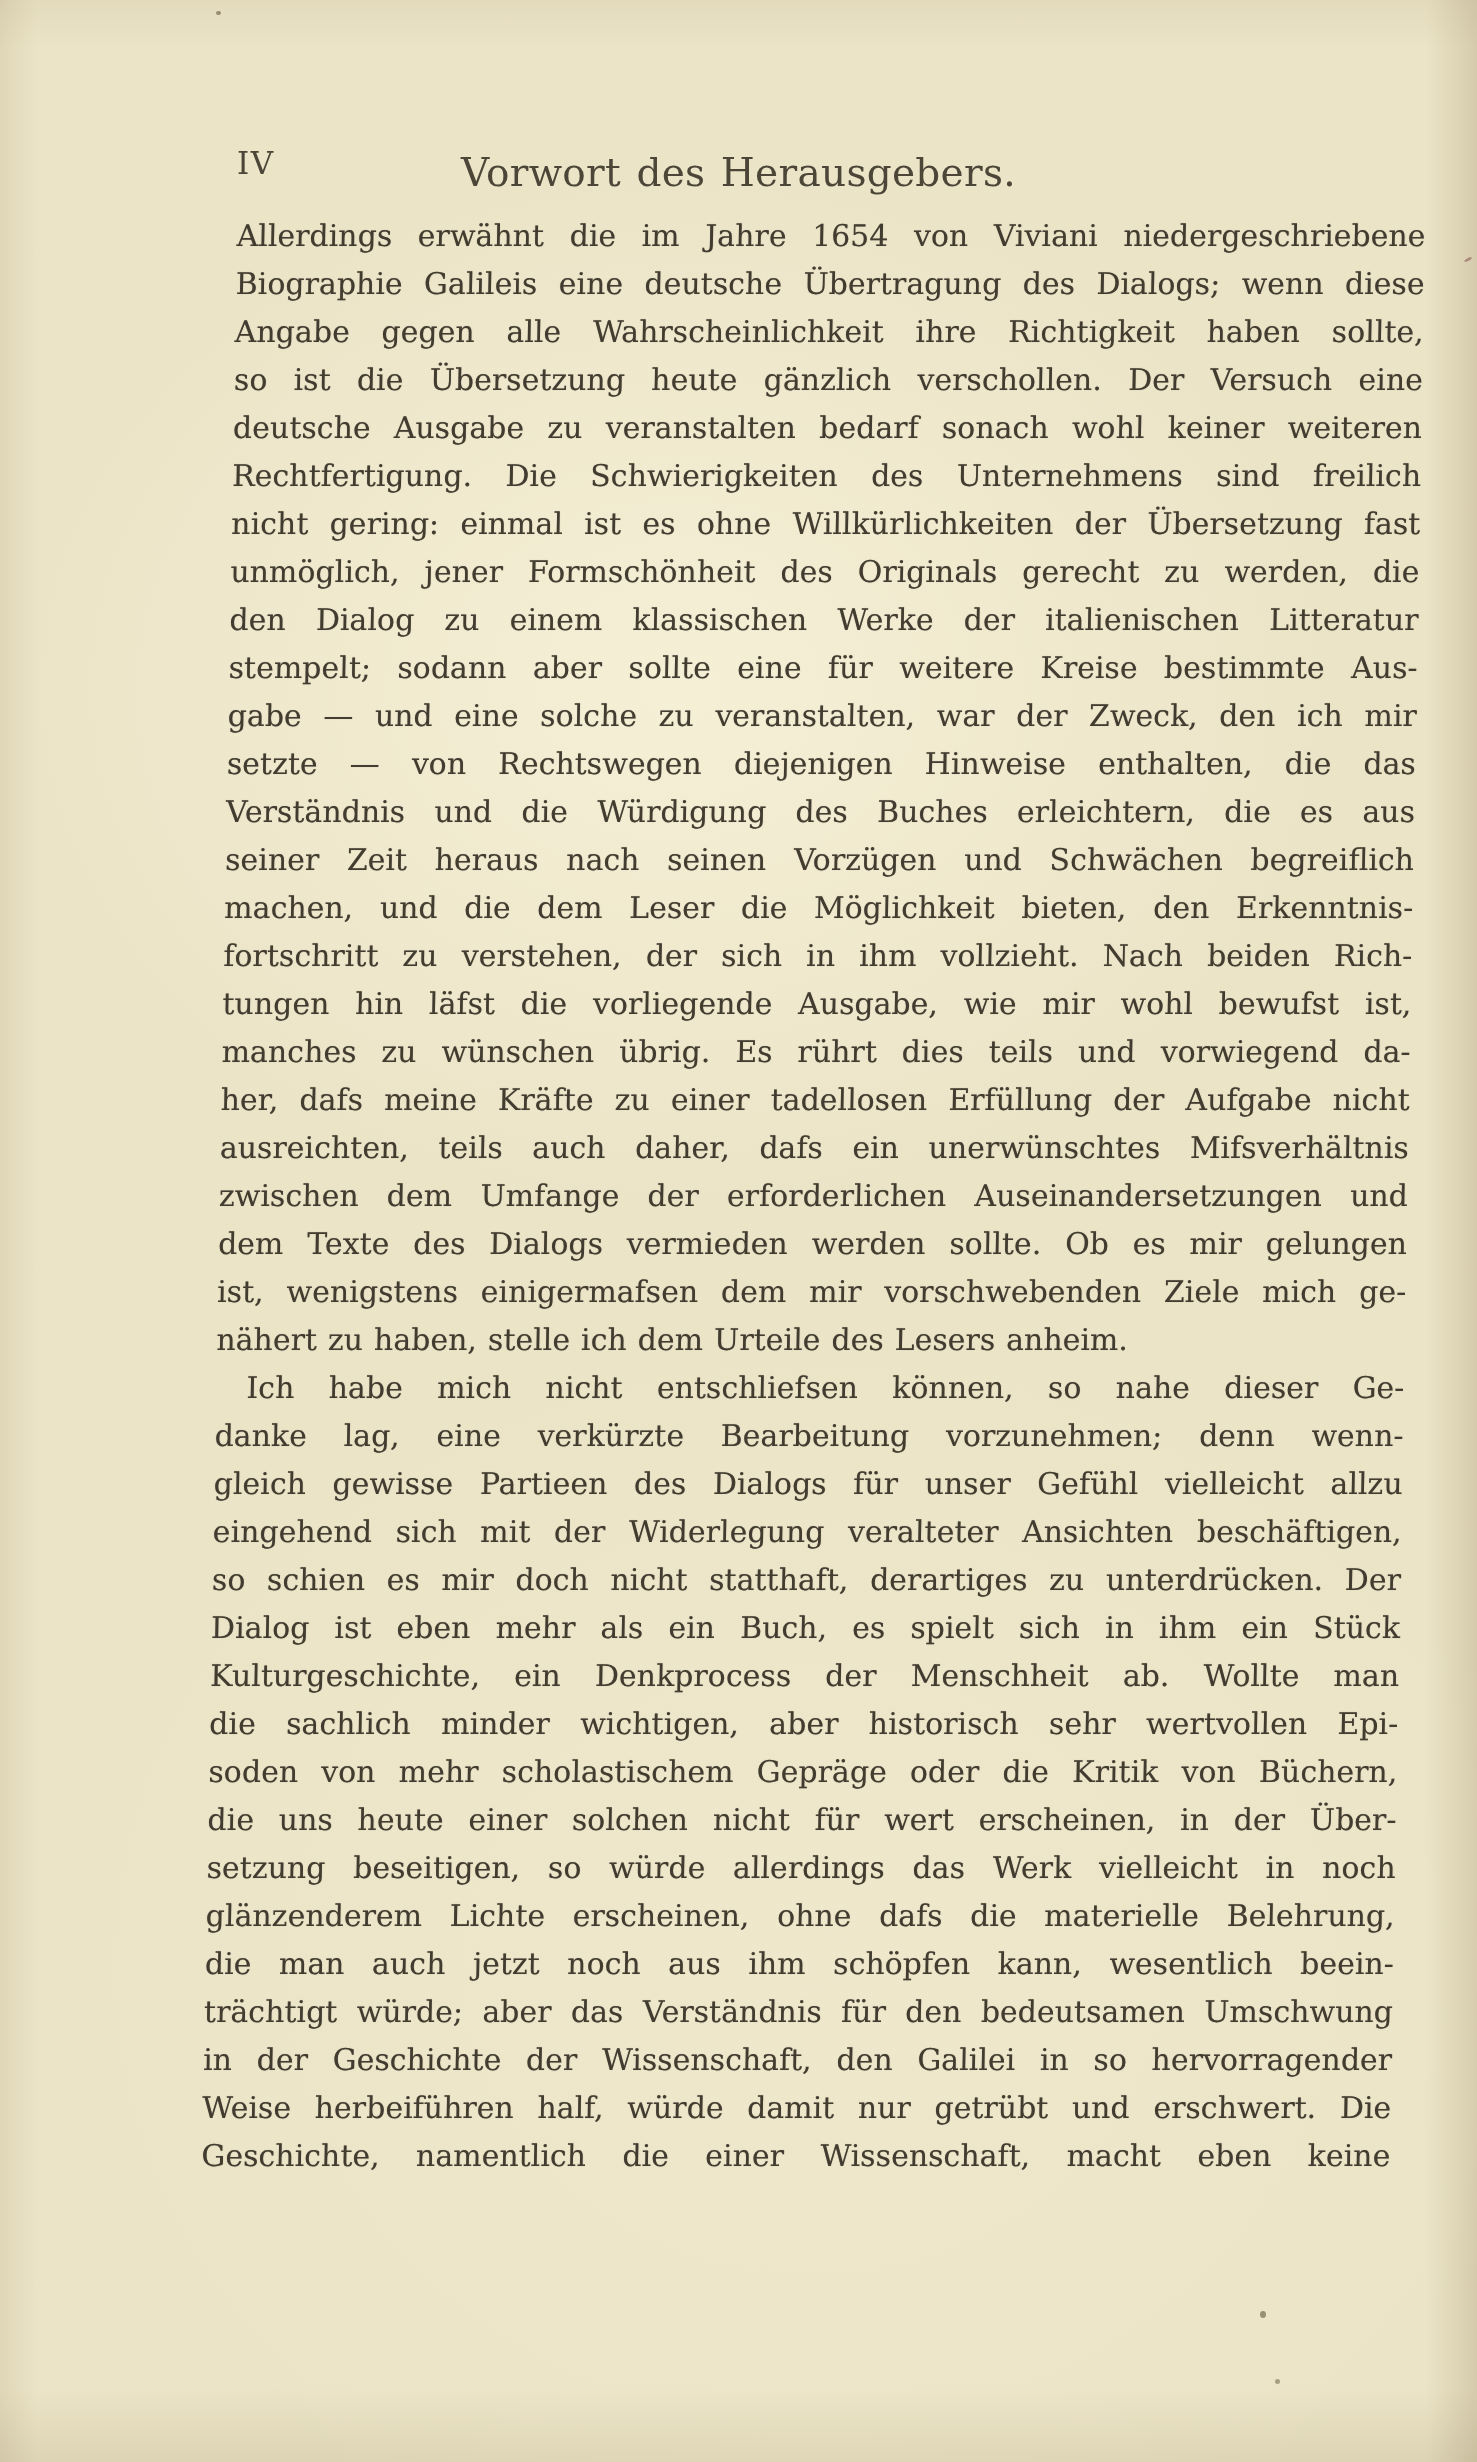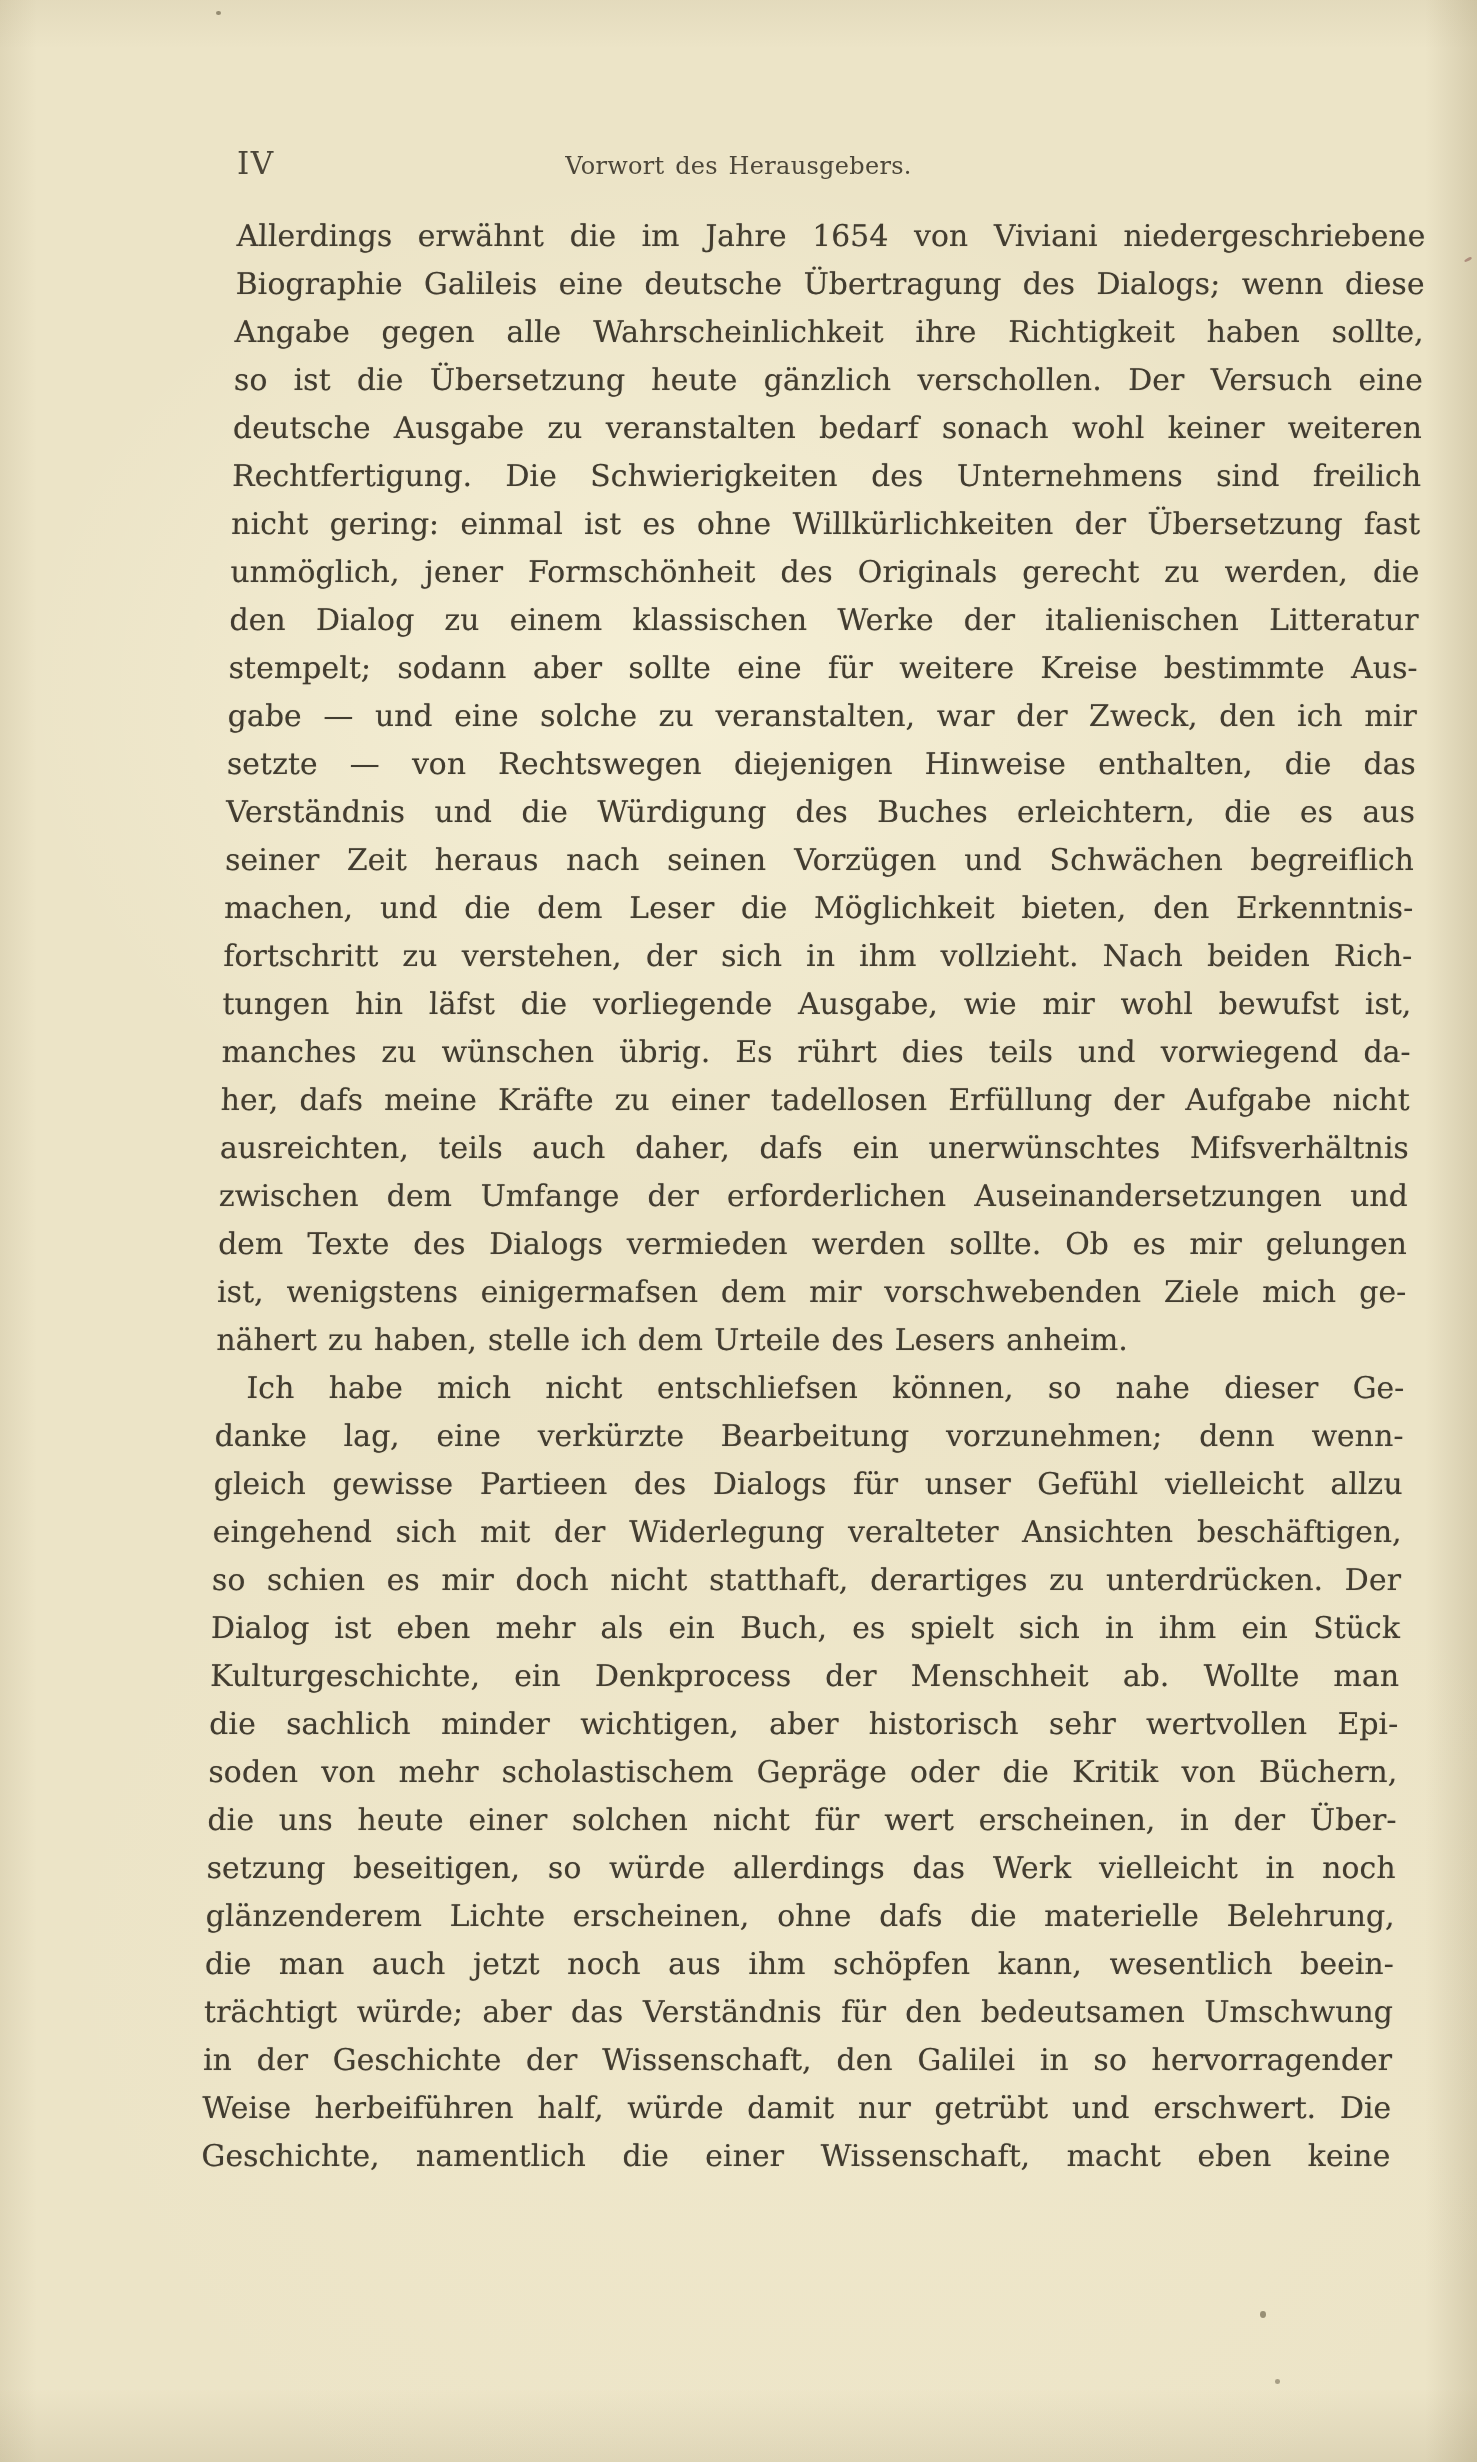--- a/index.html
+++ b/index.html
@@ -15,22 +15,22 @@
   }
   .running-head {
     position:absolute; top:143px; left:0; width:100%; height:47px;
     color:rgba(62,56,44,0.92);
   }
   .page-number {
     position:absolute; left:237px; top:0;
     font-size:31px; line-height:41px; letter-spacing:1.4px;
   }
   .running-title {
-    position:absolute; left:50%; transform:translateX(-50%); top:3px;
-    font-size:24px; line-height:41px; letter-spacing:0.3px; word-spacing:2.7px;
+    position:absolute; left:50%; transform:translateX(-50%); top:9px;
+    font-size:39px; line-height:41px; letter-spacing:0.3px; word-spacing:2.7px;
   }
   .body-block {
     position:absolute; left:237px; top:212px; width:1189px;
     transform:skewX(-1.05deg); transform-origin:0 0;
     font-size:30px; line-height:48px;
     color:rgba(60,54,42,0.94);
     text-shadow:0 0 0.8px rgba(68,62,48,0.45);
     word-spacing:1.4px;
   }
   .tl { height:48px; text-align:justify; text-align-last:justify; }

